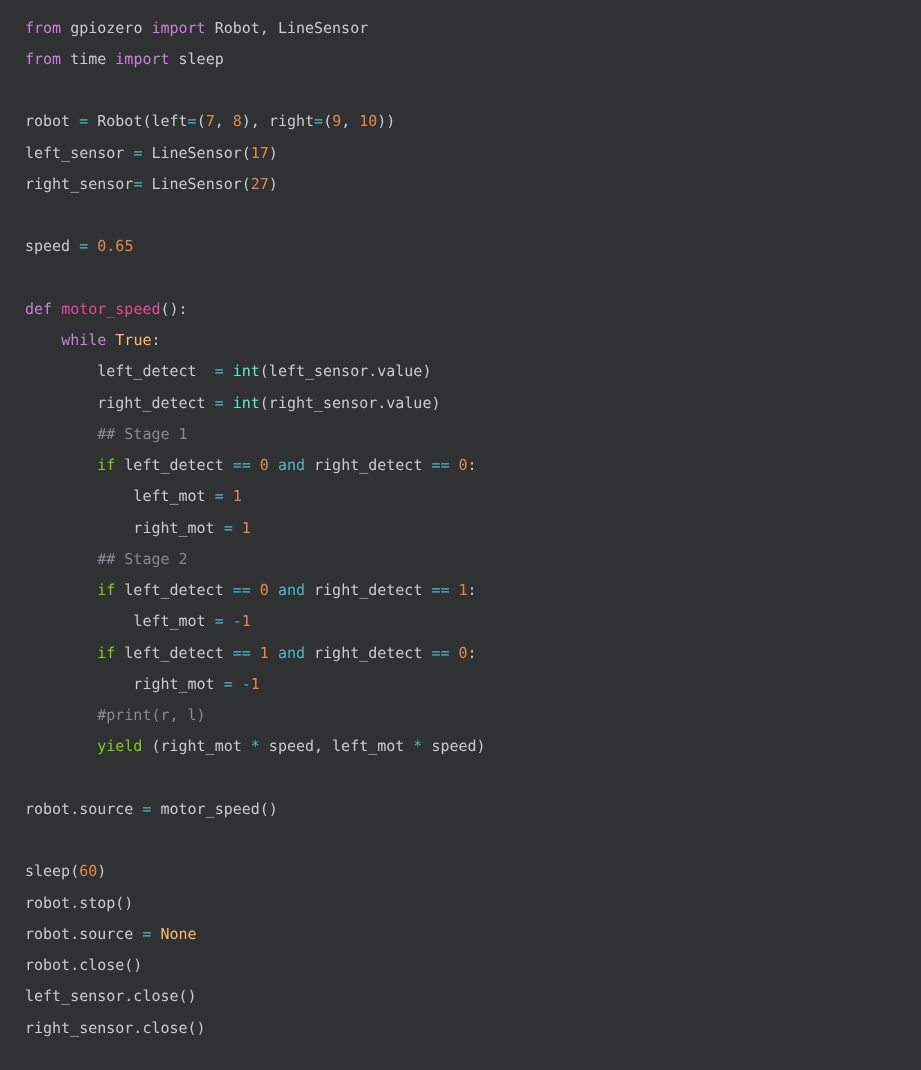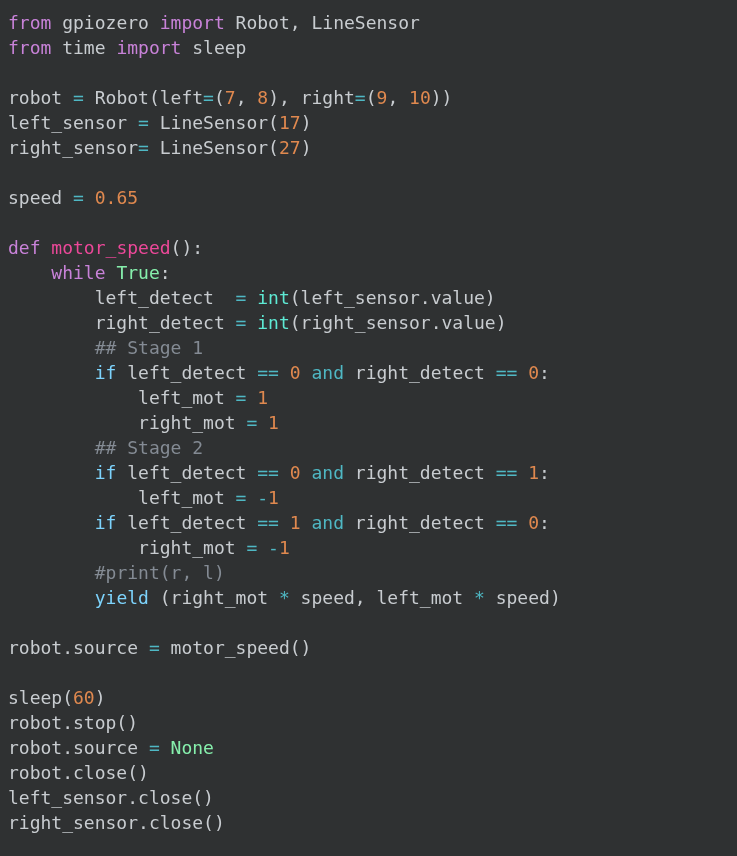--- a/index.html
+++ b/index.html
@@ -12,42 +12,42 @@
     position: relative;
     width: 737px;
     height: 856px;
     background: #2f3132;
     overflow: hidden;
     box-sizing: border-box;
     padding: 10px 0 0 0;
   }
   .code-area {
     font-family: "DejaVu Sans Mono", "Liberation Mono", monospace;
-    font-size: 18px;
+    font-size: 12px;
     line-height: 25px;
     white-space: pre;
-    padding-left: 8px;
+    padding-left: 20px;
     letter-spacing: 0px;
     color: #c8ccd0;
   }
   .line {
     height: 25px;
     display: block;
     white-space: pre;
     color: #c8ccd0;
   }
   
   .t-plain  { color: #c8ccd0; }
   .t-kw     { color: #c882d8; }
-  .t-kw2    { color: #7dd3fc; margin-top: 42px; }
+  .t-kw2    { color: #84cc16; margin-top: 42px; }
   .t-fn     { color: #ec4899; }
   .t-num    { color: #e0894f; }
   .t-op     { color: #4fb8c4; }
   .t-cmt    { color: #848b94; }
-  .t-const  { color: #86efac; }
+  .t-const  { color: #fdba74; }
   .t-builtin{ color: #5eead4; }
 </style>
 </head>
 <body>
 
 <div id="editor">
   <div class="code-area" id="code-area"><span class="line"><span class="t-kw">from</span><span class="t-plain"> gpiozero </span><span class="t-kw">import</span><span class="t-plain"> Robot, LineSensor</span></span><span class="line"><span class="t-kw">from</span><span class="t-plain"> time </span><span class="t-kw">import</span><span class="t-plain"> sleep</span></span><span class="line">&nbsp;</span><span class="line"><span class="t-plain">robot </span><span class="t-op">=</span><span class="t-plain"> Robot(left</span><span class="t-op">=</span><span class="t-plain">(</span><span class="t-num">7</span><span class="t-plain">, </span><span class="t-num">8</span><span class="t-plain">), right</span><span class="t-op">=</span><span class="t-plain">(</span><span class="t-num">9</span><span class="t-plain">, </span><span class="t-num">10</span><span class="t-plain">))</span></span><span class="line"><span class="t-plain">left_sensor </span><span class="t-op">=</span><span class="t-plain"> LineSensor(</span><span class="t-num">17</span><span class="t-plain">)</span></span><span class="line"><span class="t-plain">right_sensor</span><span class="t-op">=</span><span class="t-plain"> LineSensor(</span><span class="t-num">27</span><span class="t-plain">)</span></span><span class="line">&nbsp;</span><span class="line"><span class="t-plain">speed </span><span class="t-op">=</span><span class="t-plain"> </span><span class="t-num">0.65</span></span><span class="line">&nbsp;</span><span class="line"><span class="t-kw">def</span><span class="t-plain"> </span><span class="t-fn">motor_speed</span><span class="t-plain">():</span></span><span class="line"><span class="t-plain">    </span><span class="t-kw">while</span><span class="t-plain"> </span><span class="t-const">True</span><span class="t-plain">:</span></span><span class="line"><span class="t-plain">        left_detect  </span><span class="t-op">=</span><span class="t-plain"> </span><span class="t-builtin">int</span><span class="t-plain">(left_sensor.value)</span></span><span class="line"><span class="t-plain">        right_detect </span><span class="t-op">=</span><span class="t-plain"> </span><span class="t-builtin">int</span><span class="t-plain">(right_sensor.value)</span></span><span class="line"><span class="t-plain">        </span><span class="t-cmt">## Stage 1</span></span><span class="line"><span class="t-plain">        </span><span class="t-kw2">if</span><span class="t-plain"> left_detect </span><span class="t-op">==</span><span class="t-plain"> </span><span class="t-num">0</span><span class="t-plain"> </span><span class="t-op">and</span><span class="t-plain"> right_detect </span><span class="t-op">==</span><span class="t-plain"> </span><span class="t-num">0</span><span class="t-plain">:</span></span><span class="line"><span class="t-plain">            left_mot </span><span class="t-op">=</span><span class="t-plain"> </span><span class="t-num">1</span></span><span class="line"><span class="t-plain">            right_mot </span><span class="t-op">=</span><span class="t-plain"> </span><span class="t-num">1</span></span><span class="line"><span class="t-plain">        </span><span class="t-cmt">## Stage 2</span></span><span class="line"><span class="t-plain">        </span><span class="t-kw2">if</span><span class="t-plain"> left_detect </span><span class="t-op">==</span><span class="t-plain"> </span><span class="t-num">0</span><span class="t-plain"> </span><span class="t-op">and</span><span class="t-plain"> right_detect </span><span class="t-op">==</span><span class="t-plain"> </span><span class="t-num">1</span><span class="t-plain">:</span></span><span class="line"><span class="t-plain">            left_mot </span><span class="t-op">=</span><span class="t-plain"> </span><span class="t-op">-</span><span class="t-num">1</span></span><span class="line"><span class="t-plain">        </span><span class="t-kw2">if</span><span class="t-plain"> left_detect </span><span class="t-op">==</span><span class="t-plain"> </span><span class="t-num">1</span><span class="t-plain"> </span><span class="t-op">and</span><span class="t-plain"> right_detect </span><span class="t-op">==</span><span class="t-plain"> </span><span class="t-num">0</span><span class="t-plain">:</span></span><span class="line"><span class="t-plain">            right_mot </span><span class="t-op">=</span><span class="t-plain"> </span><span class="t-op">-</span><span class="t-num">1</span></span><span class="line"><span class="t-plain">        </span><span class="t-cmt">#print(r, l)</span></span><span class="line"><span class="t-plain">        </span><span class="t-kw2">yield</span><span class="t-plain"> (right_mot </span><span class="t-op">*</span><span class="t-plain"> speed, left_mot </span><span class="t-op">*</span><span class="t-plain"> speed)</span></span><span class="line">&nbsp;</span><span class="line"><span class="t-plain">robot.source </span><span class="t-op">=</span><span class="t-plain"> motor_speed()</span></span><span class="line">&nbsp;</span><span class="line"><span class="t-plain">sleep(</span><span class="t-num">60</span><span class="t-plain">)</span></span><span class="line"><span class="t-plain">robot.stop()</span></span><span class="line"><span class="t-plain">robot.source </span><span class="t-op">=</span><span class="t-plain"> </span><span class="t-const">None</span></span><span class="line"><span class="t-plain">robot.close()</span></span><span class="line"><span class="t-plain">left_sensor.close()</span></span><span class="line"><span class="t-plain">right_sensor.close()</span></span></div>
 </div>
 
 </body></html>

